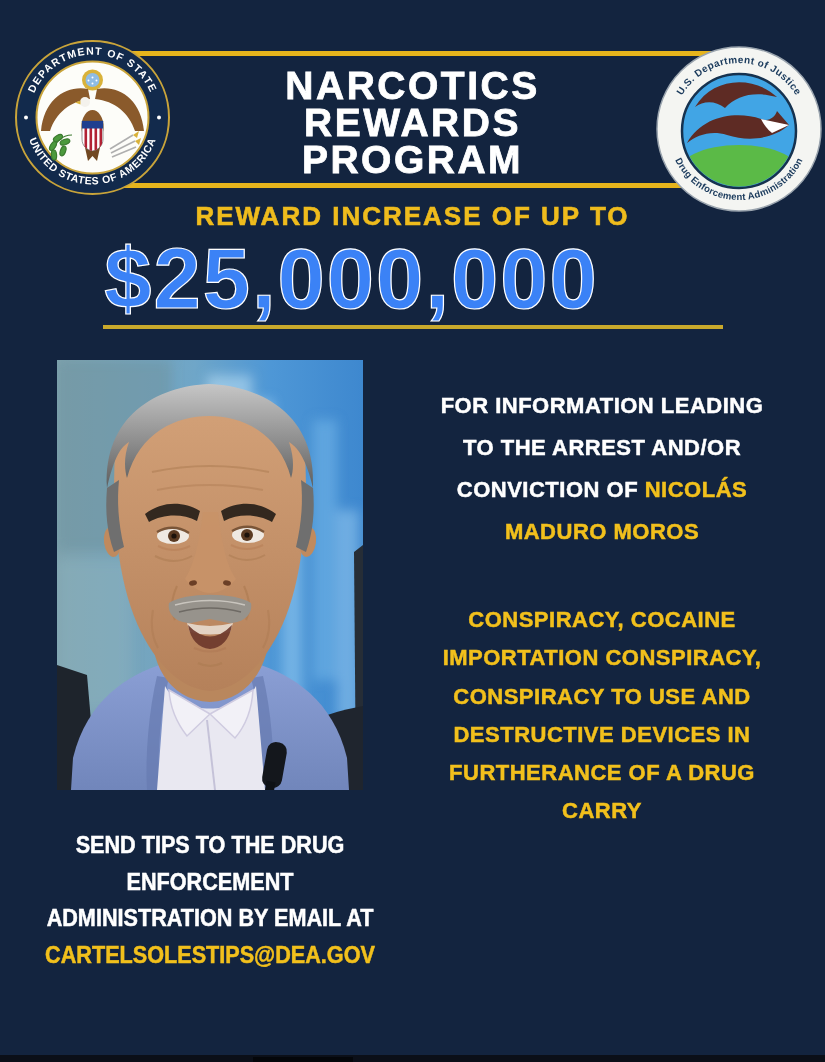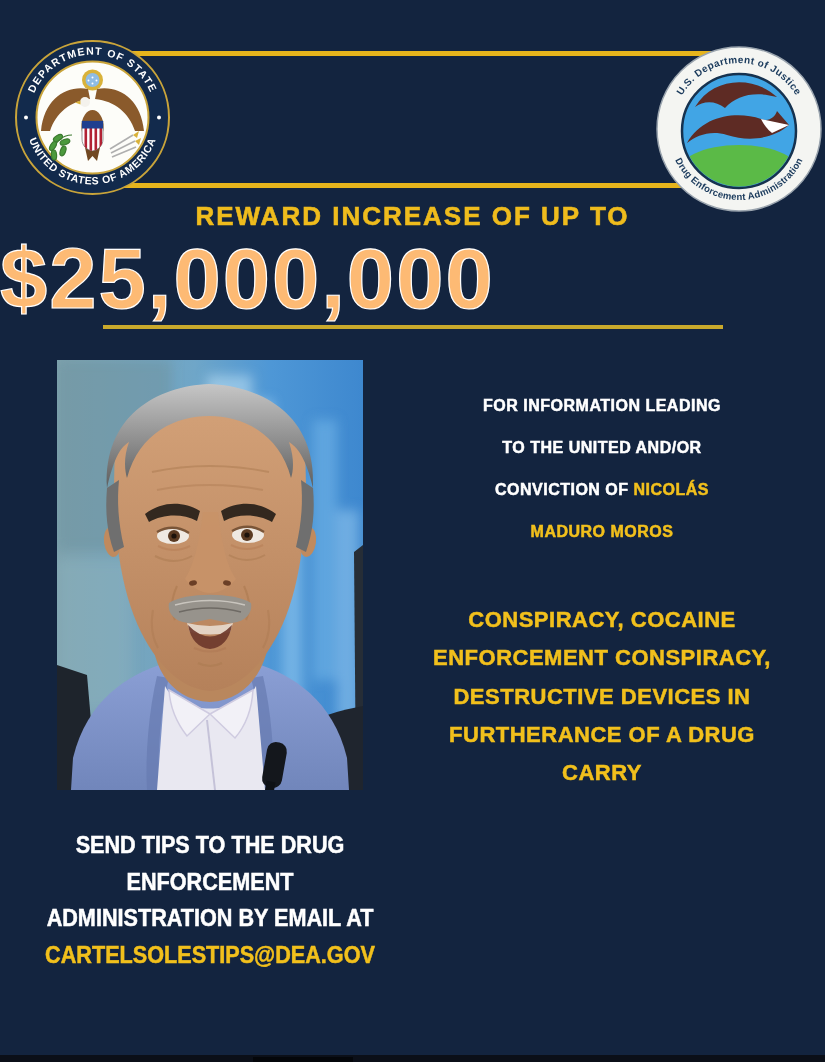--- a/index.html
+++ b/index.html
@@ -19,32 +19,32 @@
     text-align:center;color:#FFFFFF;font-weight:bold;
     font-size:39px;line-height:37px;letter-spacing:2.5px;
     -webkit-text-stroke:0.8px #FFFFFF;
   }
   .reward-intro{
     position:absolute;left:0;top:201px;width:825px;text-align:center;
     color:#EFBC1D;font-weight:bold;font-size:26px;letter-spacing:2px;
     -webkit-text-stroke:0.6px #EFBC1D;
   }
   .amount{
-    position:absolute;left:0;top:236px;width:703px;text-align:left;
-    color:#fdba74;font-weight:bold;font-size:85px;letter-spacing:2px;line-height:1;
+    position:absolute;left:0;top:236px;width:703px;text-align:center;
+    color:#3b82f6;font-weight:bold;font-size:85px;letter-spacing:2px;line-height:1;
     -webkit-text-stroke:1.2px #FFFFFF;
   }
   .amount-underline{
     position:absolute;left:103px;top:325px;width:620px;height:4px;background:#C9A92C;
   }
   .photo{position:absolute;left:57px;top:360px;width:306px;height:430px;}
   .photo svg{display:block;}
   .info-block{
     position:absolute;left:392px;top:385px;width:420px;text-align:center;
-    color:#FFFFFF;font-weight:bold;font-size:16px;line-height:42px;letter-spacing:0.5px;
+    color:#FFFFFF;font-weight:bold;font-size:22px;line-height:42px;letter-spacing:0.5px;
     -webkit-text-stroke:0.5px currentColor;
   }
   .info-block .yellow, .charges-block, .tips-email{color:#F2C01C;}
   .charges-block{
     position:absolute;left:392px;top:601px;width:420px;text-align:center;
     font-weight:bold;font-size:22px;line-height:38.3px;letter-spacing:0.5px;
     -webkit-text-stroke:0.5px #F2C01C;
   }
   .tips-block{
     position:absolute;left:30px;top:827px;width:360px;text-align:center;
@@ -143,20 +143,25 @@
       </g>
       <text class="ring-text" font-size="10" font-weight="bold" fill="#1A3A5C" letter-spacing="0.4">
         <textPath href="#dea-top" startOffset="50%" text-anchor="middle">U.S. Department of Justice</textPath>
       </text>
       <text class="ring-text" font-size="9.5" font-weight="bold" fill="#1A3A5C" letter-spacing="0.2">
         <textPath href="#dea-bot" startOffset="50%" text-anchor="middle">Drug Enforcement Administration</textPath>
       </text>
     </svg>
   </div>
 
+  <div class="title">
+    <div>NARCOTICS</div>
+    <div>REWARDS</div>
+    <div>PROGRAM</div>
+  </div>
 
   <div class="reward-intro">REWARD INCREASE OF UP TO</div>
 
   <div class="amount">$25,000,000</div>
   <div class="amount-underline"></div>
 
   <div class="photo">
     <svg viewBox="0 0 306 430" width="306" height="430">
       <defs>
         <linearGradient id="bgG" x1="0" y1="0" x2="1" y2="0">
@@ -253,31 +258,32 @@
 
       <g transform="rotate(10 218 402)">
         <rect x="208" y="382" width="20" height="46" rx="9" fill="#14171C"></rect>
         <rect x="213" y="422" width="9" height="10" fill="#0E1115"></rect>
       </g>
     </svg>
   </div>
 
   <div class="info-block">
     <div>FOR INFORMATION LEADING</div>
-    <div>TO THE UNITED AND/OR</div>
+    <div>TO THE ARREST AND/OR</div>
     <div>
       <span>CONVICTION OF</span>
       <span class="yellow">NICOLÁS</span>
     </div>
     <div class="yellow">MADURO MOROS</div>
   </div>
 
   <div class="charges-block">
     <div>CONSPIRACY, COCAINE</div>
-    <div>ENFORCEMENT CONSPIRACY,</div>
+    <div>IMPORTATION CONSPIRACY,</div>
+    <div>CONSPIRACY TO USE AND</div>
     <div>DESTRUCTIVE DEVICES IN</div>
     <div>FURTHERANCE OF A DRUG</div>
     <div>CARRY</div>
   </div>
 
   <div class="tips-block">
     <div>SEND TIPS TO THE DRUG</div>
     <div>ENFORCEMENT</div>
     <div>ADMINISTRATION BY EMAIL AT</div>
     <div class="tips-email">CARTELSOLESTIPS@DEA.GOV</div>

